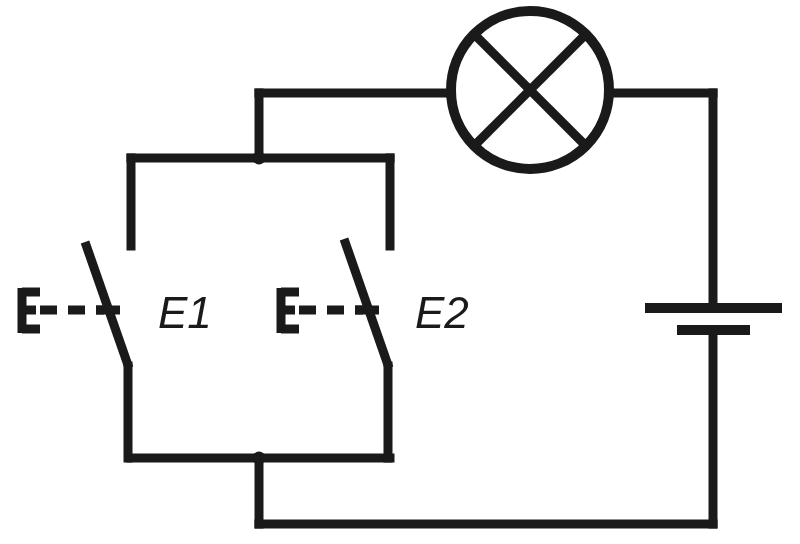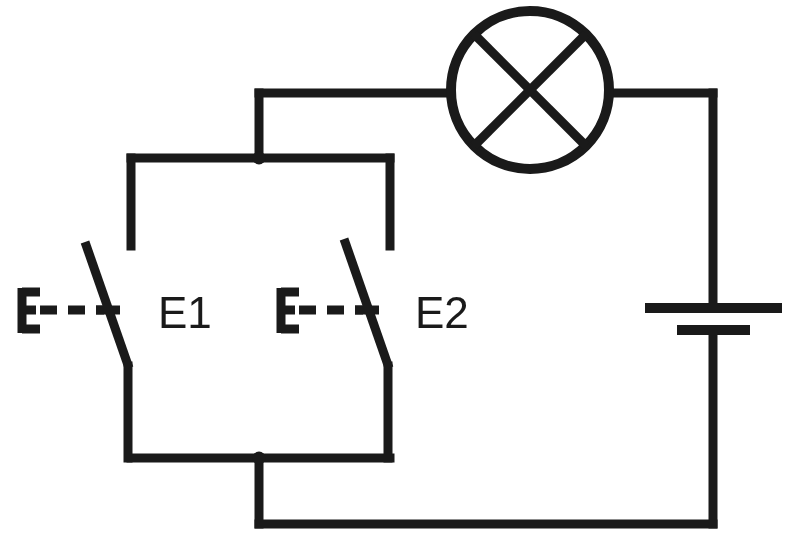--- a/index.html
+++ b/index.html
@@ -10,20 +10,21 @@
   }
   body {
     font-family: "Liberation Sans", sans-serif;
   }
   #canvas {
     position: relative;
     width: 800px;
     height: 544px;
     background: #ffffff;
     overflow: hidden;
+    font-style: italic;
   }
   #schematic {
     position: absolute;
     left: 0;
     top: 0;
     width: 800px;
     height: 544px;
     display: block;
   }
   .label-text {

